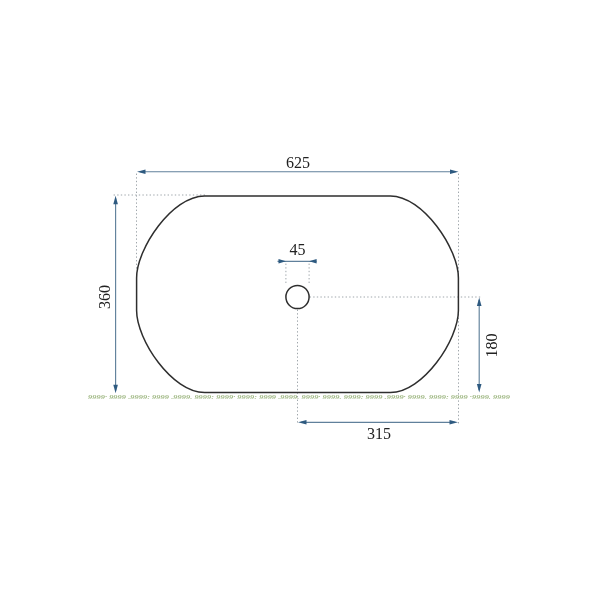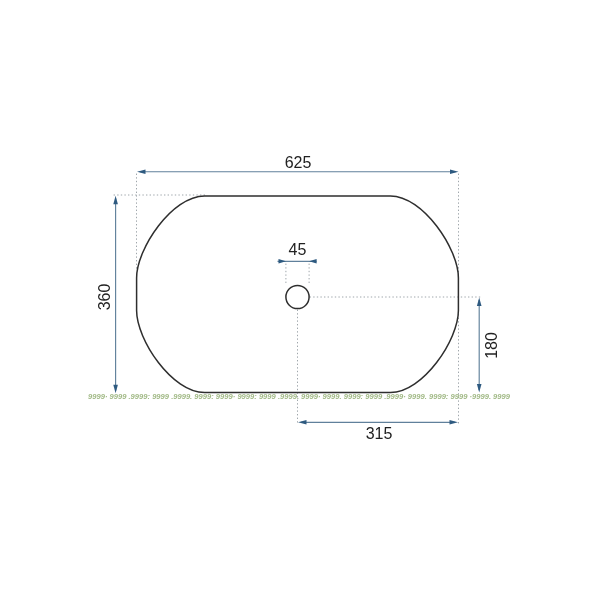--- a/index.html
+++ b/index.html
@@ -1,16 +1,16 @@
 <!DOCTYPE html>
 <html><head>
 <meta charset="utf-8">
 <style>
   html,body{margin:0;padding:0;background:#ffffff;}
-  .wrap{width:600px;height:600px;position:relative;font-family:Liberation Sans, sans-serif;}
+  .wrap{width:600px;height:600px;position:relative;font-family:Liberation Serif, serif;}
   svg{display:block;}
 </style>
 </head>
 <body>
 <div class="wrap">
 <svg width="600" height="600" viewBox="0 0 600 600" xmlns="http://www.w3.org/2000/svg">
 
   <rect x="0" y="0" width="600" height="600" fill="#ffffff"></rect>
 
   <line x1="136.5" y1="174" x2="136.5" y2="269" stroke="#9fa6ab" stroke-width="1.0" stroke-dasharray="0.6 3" stroke-linecap="round"></line>

